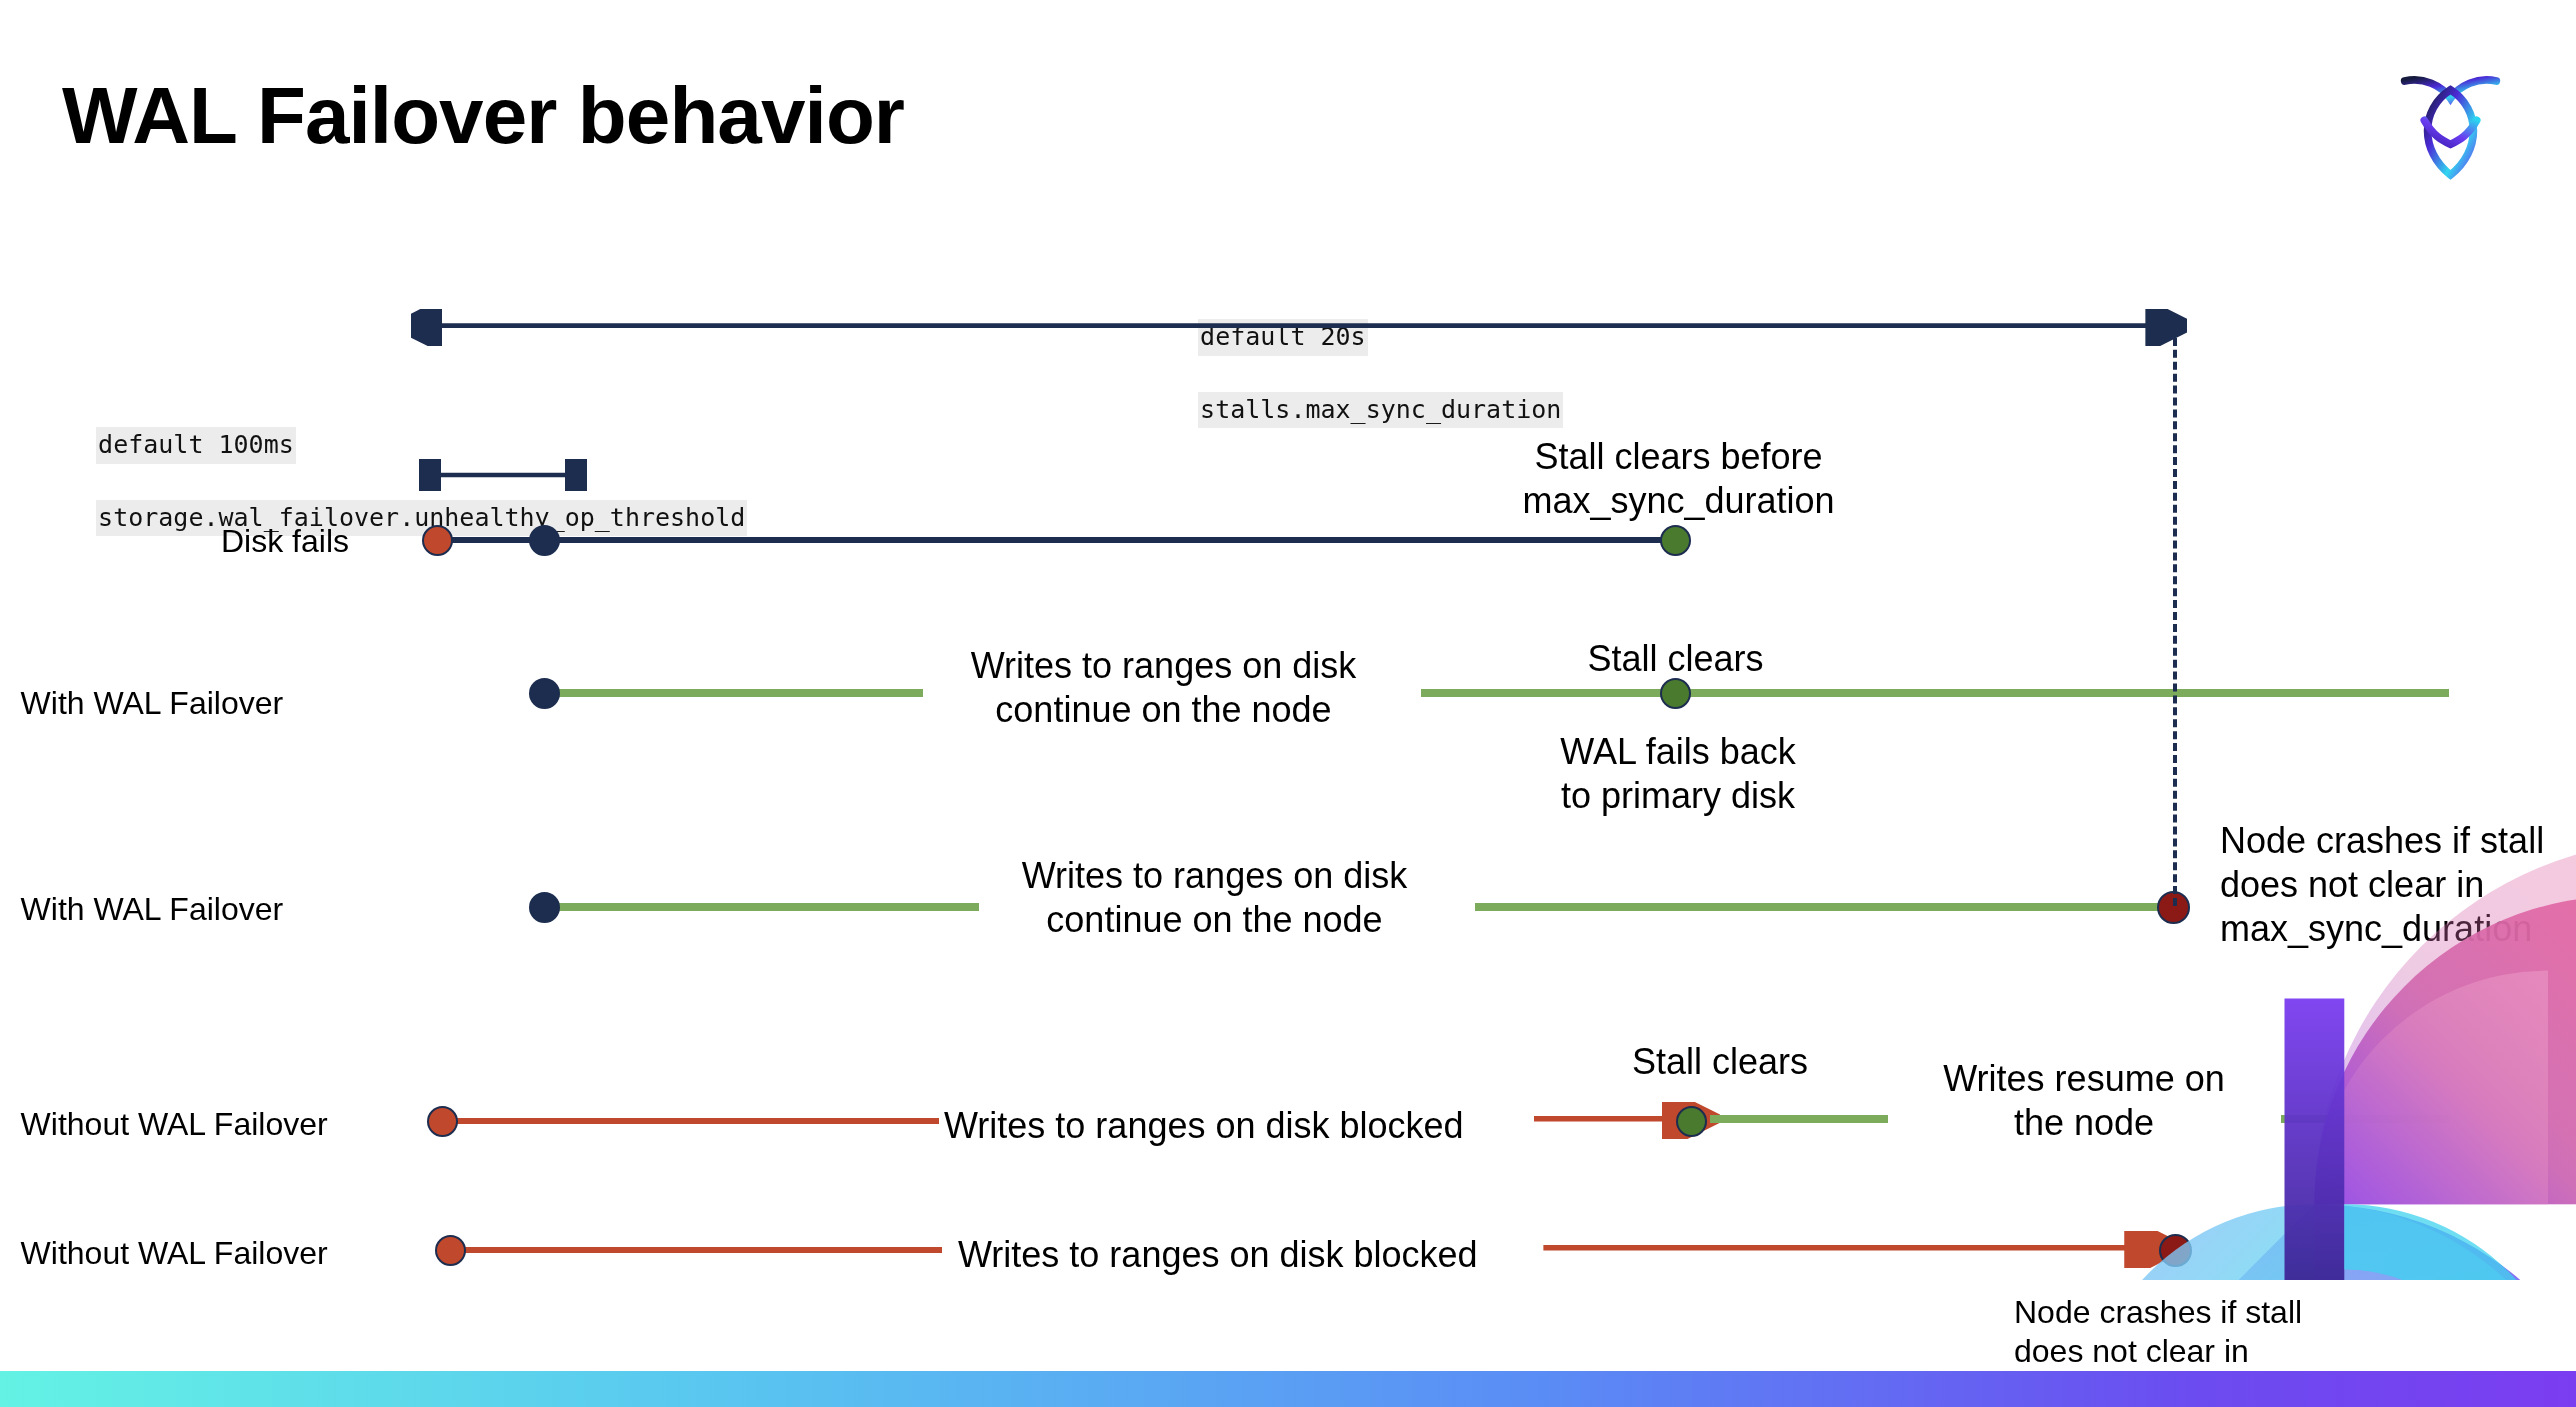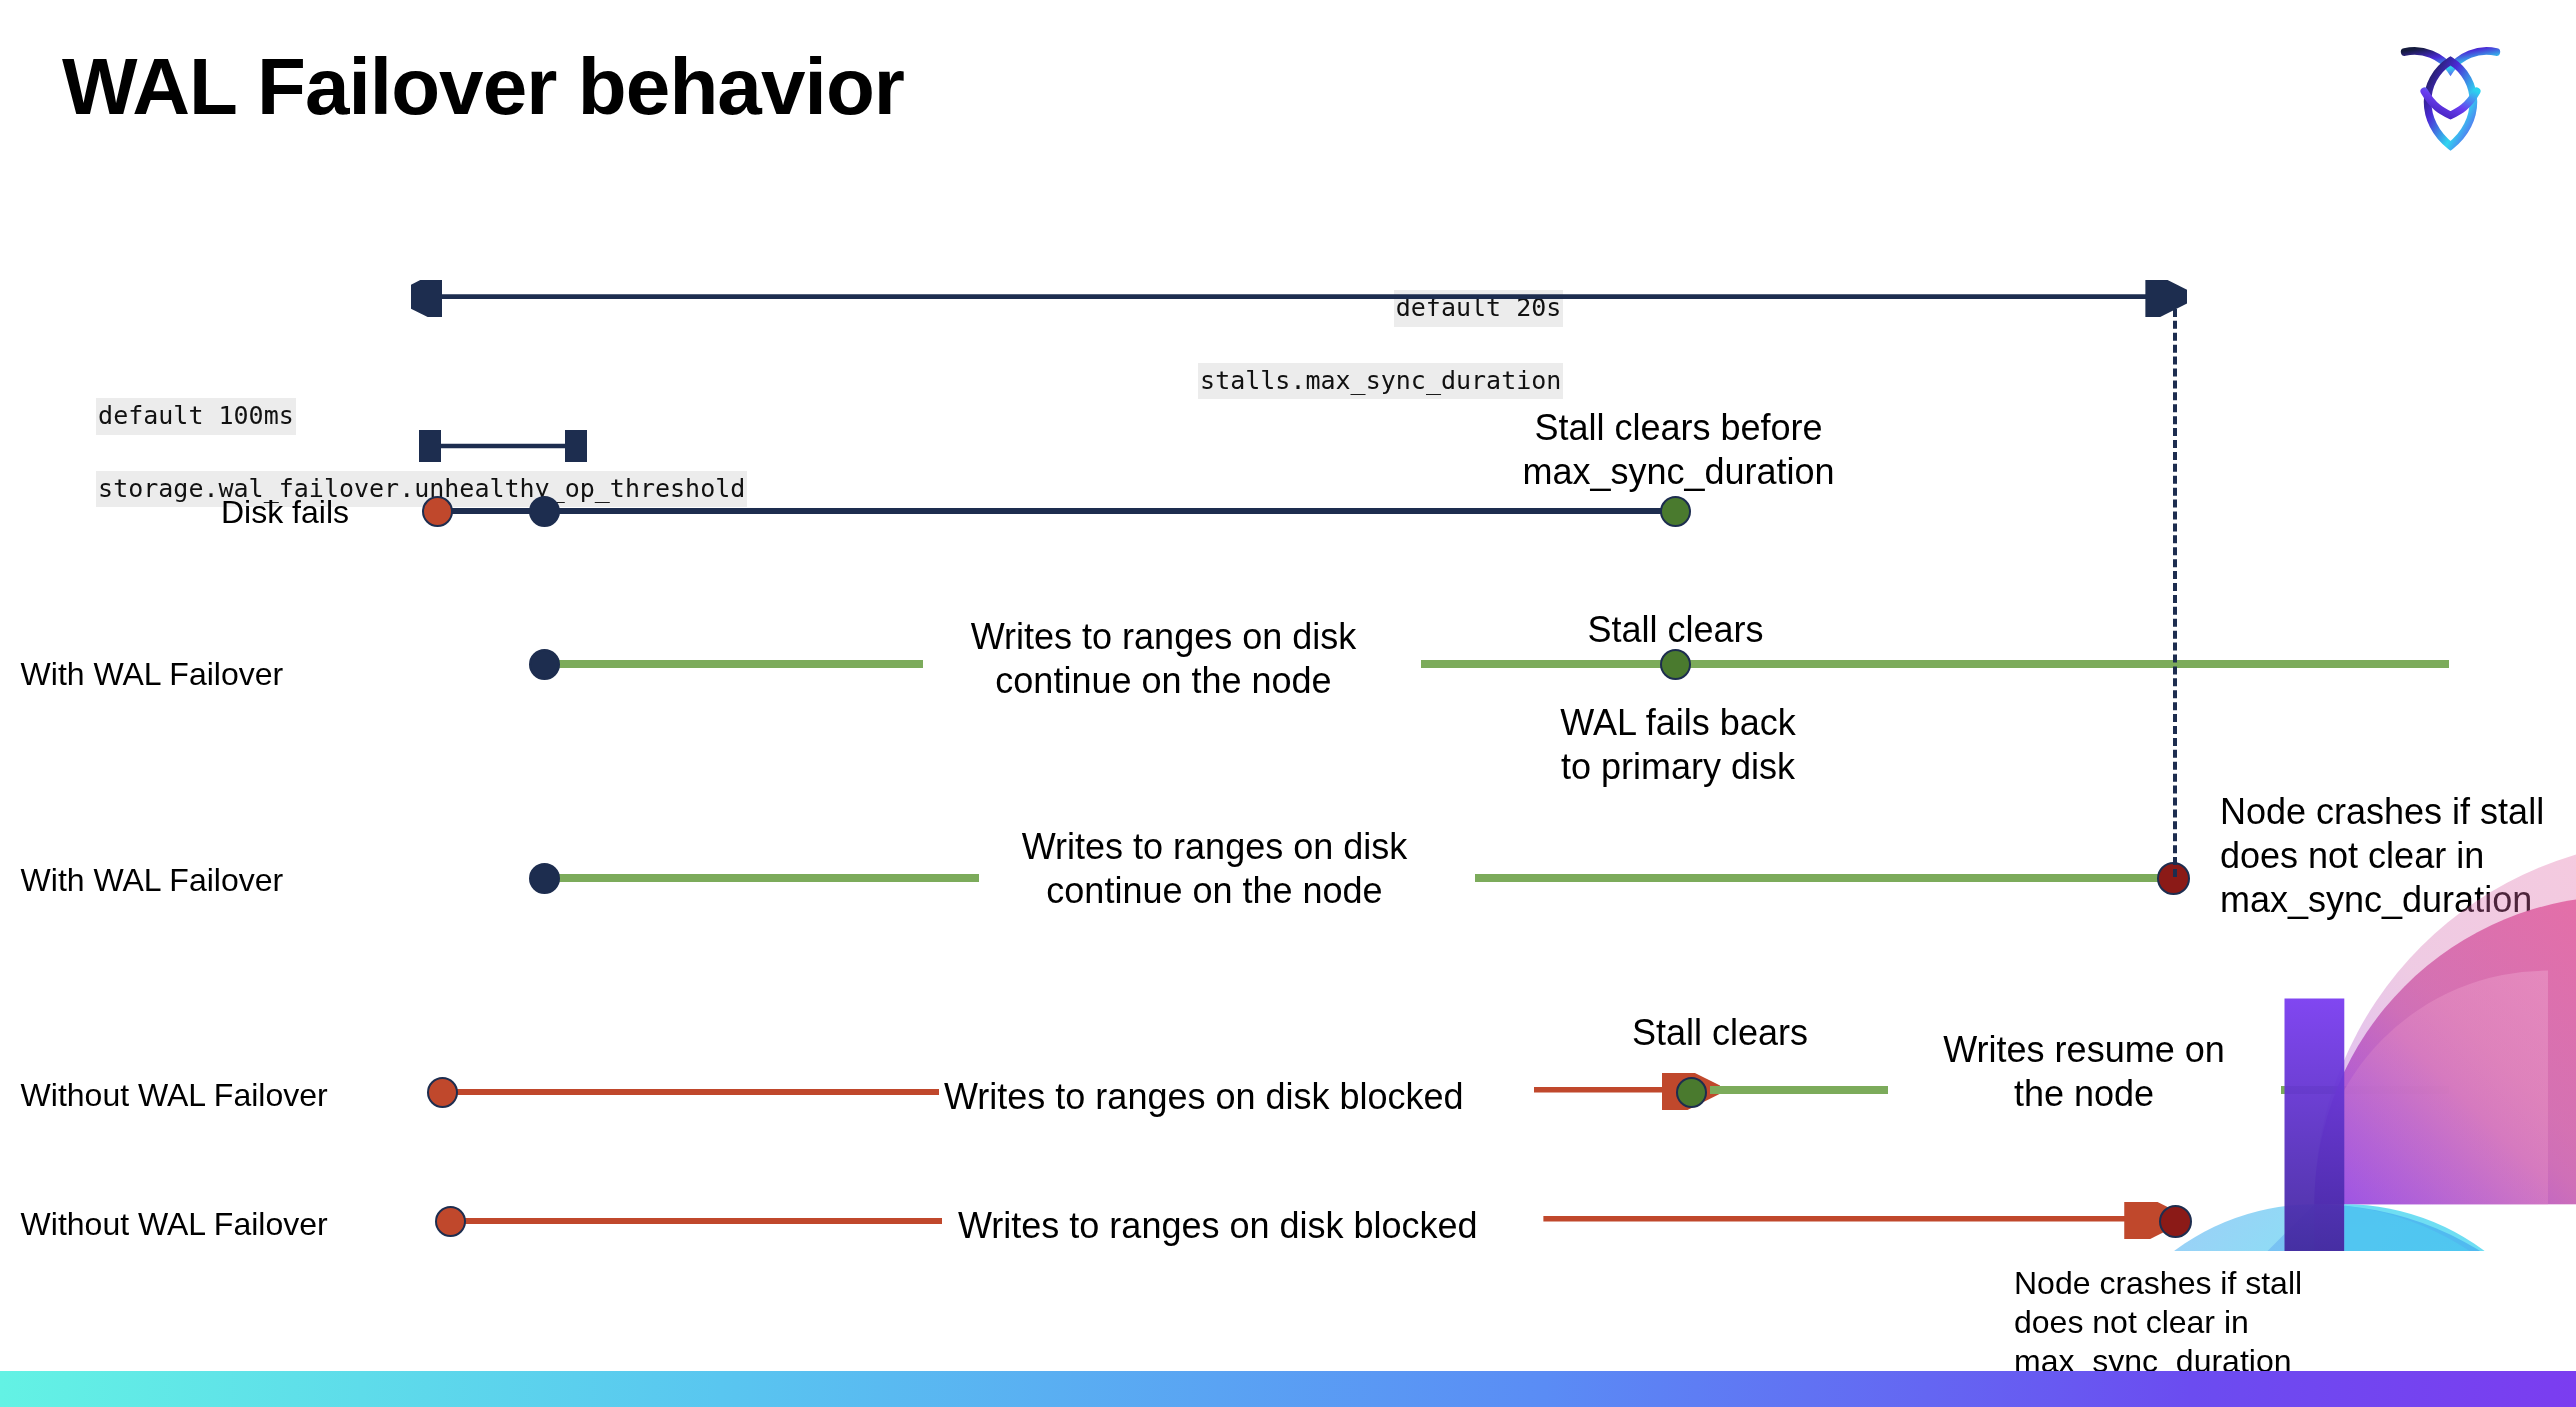--- a/index.html
+++ b/index.html
@@ -1,19 +1,19 @@
 <!DOCTYPE html>
 <html style="font-size:15px"><head>
 <meta charset="utf-8">
 <style>
   html,body{margin:0;padding:0;background:#fff;}
   body{width:2576px;height:1408px;position:relative;overflow:hidden;
        font-family:"Liberation Sans","DejaVu Sans",sans-serif;color:#000;}
 
-  .slide{position:absolute;inset:0;background:#fff;overflow:hidden;}
+  .slide{position:absolute;inset:0;background:#fff;overflow:hidden;margin-top:29px;}
 
   
   #title{position:absolute;left:62px;top:45px;font-size:80px;font-weight:bold;
          letter-spacing:-0.9px;line-height:1.05;color:#000;white-space:nowrap;}
 
   
   #logo{position:absolute;left:2385px;top:28px;width:131px;height:131px;}
 
   
   .code{position:absolute;font-family:"DejaVu Sans Mono","Liberation Mono",monospace;
@@ -70,21 +70,21 @@
           <stop offset="100%" stop-color="#2bd4ef"></stop>
         </linearGradient>
       </defs>
       <path d="M18 22 C35 18 52 26 60 38 C68 26 85 18 102 22" fill="none" stroke="url(#lg1)" stroke-width="7" stroke-linecap="round"></path>
       <path d="M60 30 C32 48 32 86 60 108 C88 86 88 48 60 30 Z" fill="none" stroke="url(#lg1)" stroke-width="7"></path>
       <path d="M36 58 C44 72 52 76 60 80 C68 76 76 72 84 58" fill="none" stroke="url(#lg2)" stroke-width="7" stroke-linecap="round"></path>
       <path d="M60 80 L60 108" fill="none" stroke="url(#lg2)" stroke-width="7" stroke-linecap="round"></path>
     </svg>
   </div>
 
-  <div class="code" style="left:1138px;top:254px;text-align:right;">
+  <div class="code" style="left:1138px;top:254px;">
     <span>default 20s</span><br>
     <span>stalls.max_sync_duration</span>
   </div>
 
   <svg style="position:absolute;left:411px;top:280px;" width="1776" height="37" viewBox="0 0 1900 40">
     <defs>
       <marker id="arwL" markerWidth="12" markerHeight="12" refX="10" refY="6" orient="auto">
         <path d="M12,0 L12,12 L0,6 Z" fill="#1d2d4f"></path>
       </marker>
       <marker id="arwR" markerWidth="12" markerHeight="12" refX="2" refY="6" orient="auto">

